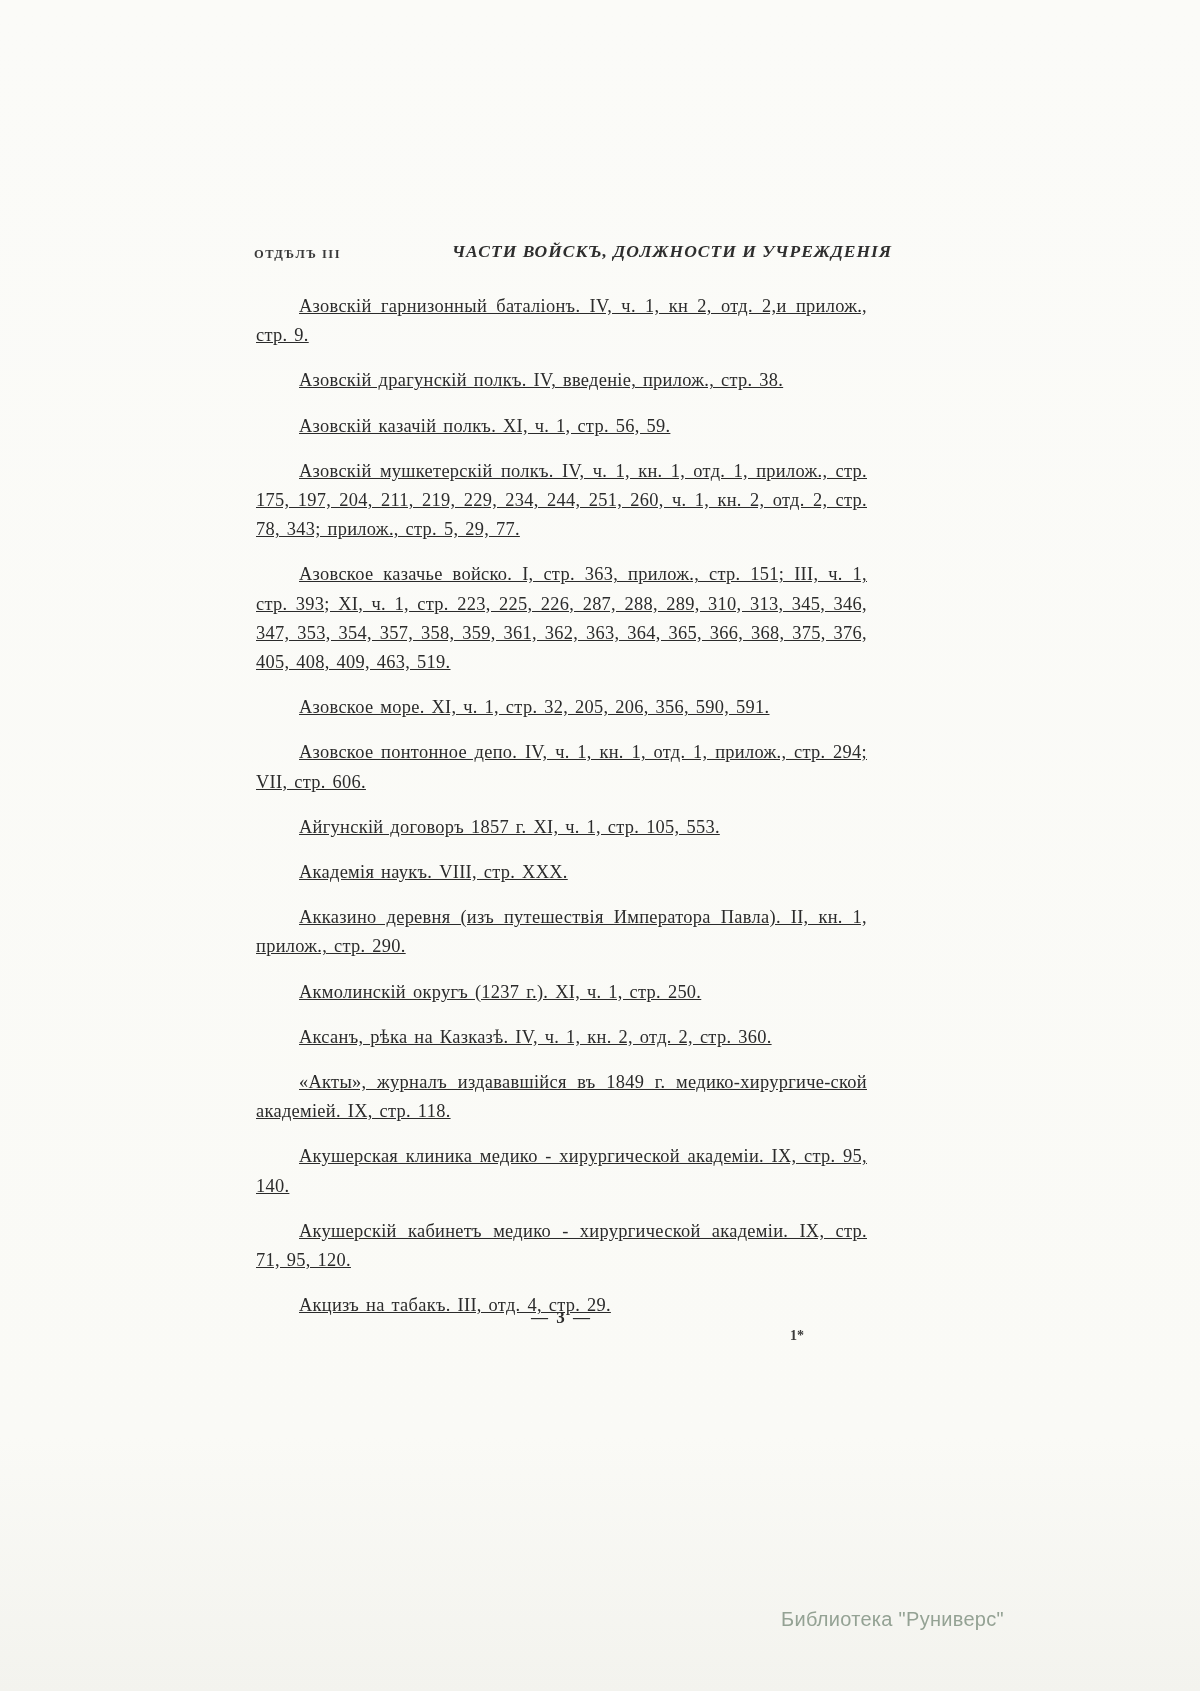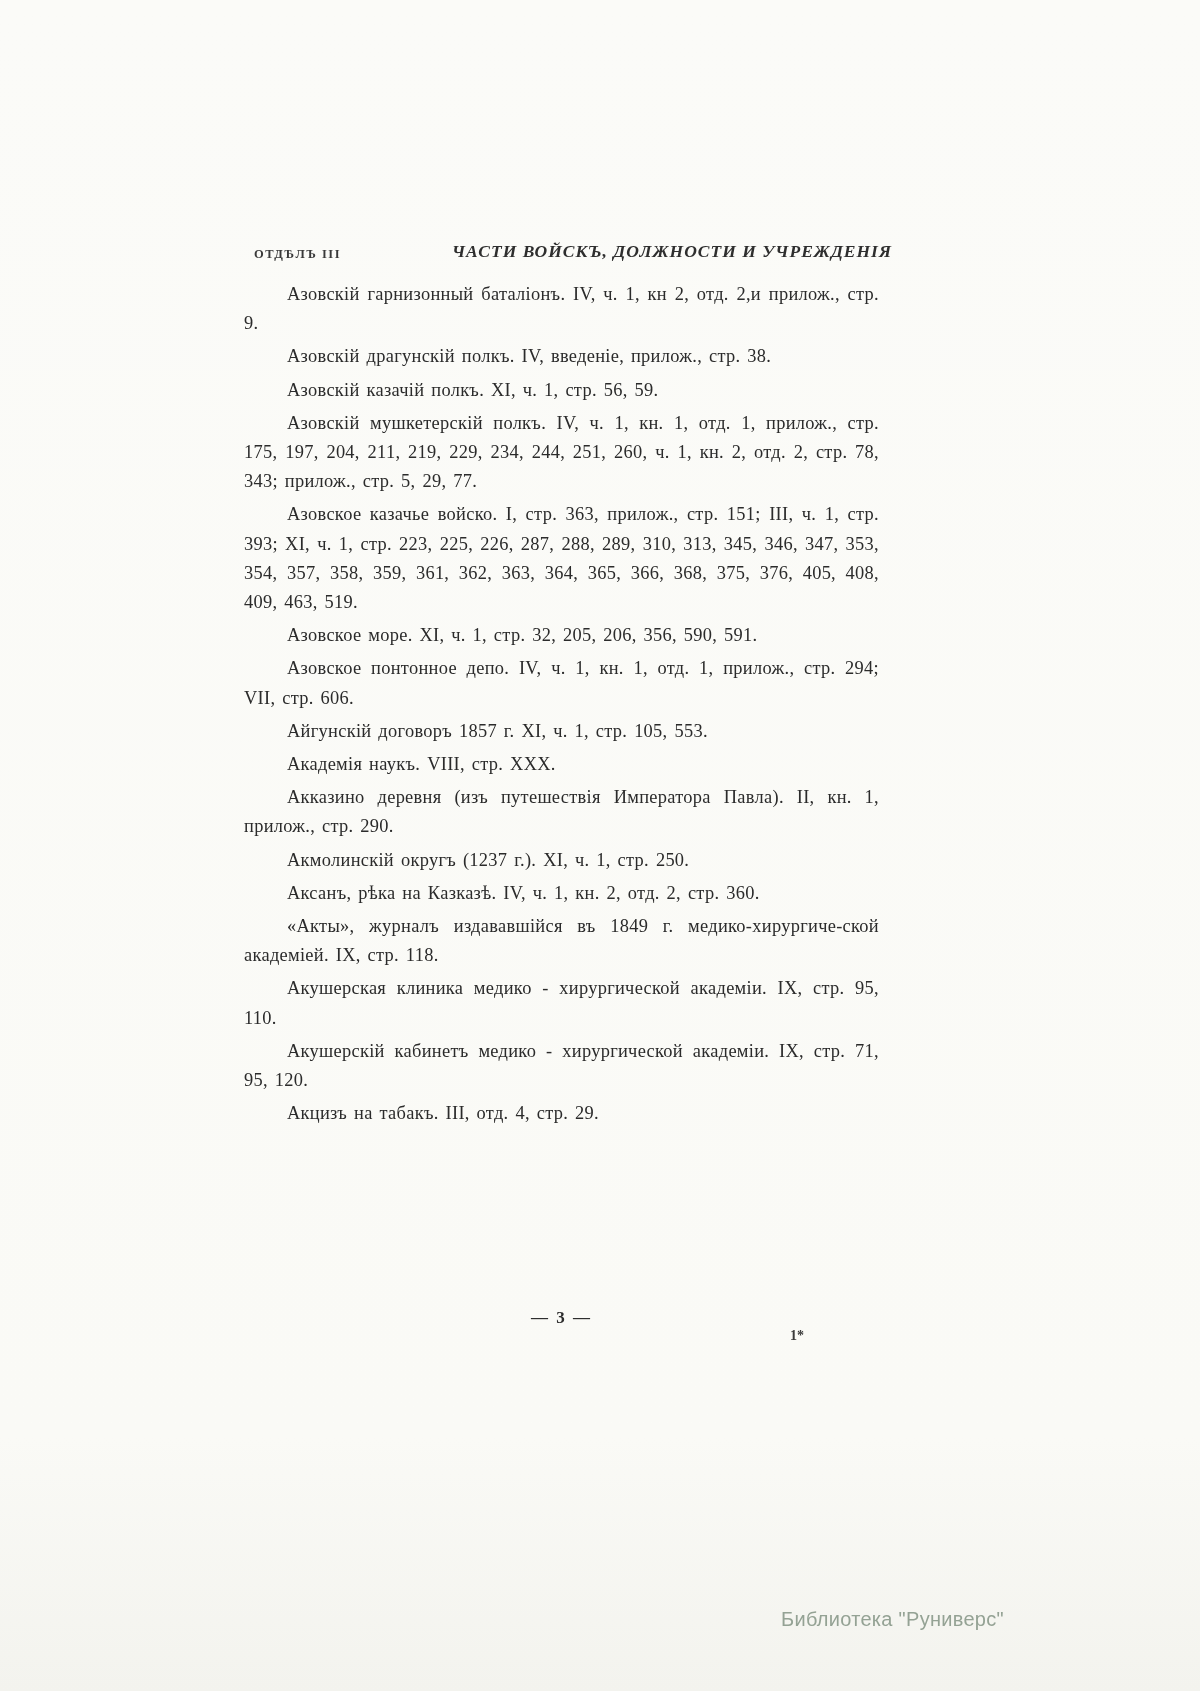--- a/index.html
+++ b/index.html
@@ -51,25 +51,26 @@
   }
   .content {
     position: absolute;
     top: 276px;
     left: 240px;
     width: 643px;
     font-size: 18.4px;
     line-height: 29.2px;
   }
   .content p.entry {
-    margin: 4px;
+    margin: 16px;
     text-align: justify;
     text-indent: 43px;
     word-spacing: 2px;
     letter-spacing: 0.3px;
+    text-decoration: underline;
   }
   .footer-pagenum {
     position: absolute;
     top: 1308px;
     left: 240px;
     width: 643px;
     text-align: center;
     font-size: 17px;
     font-weight: bold;
     letter-spacing: 2px;
@@ -110,21 +111,21 @@
       <p class="entry">Азовскій мушкетерскій полкъ. IV, ч. 1, кн. 1, отд. 1, прилож., стр. 175, 197, 204, 211, 219, 229, 234, 244, 251, 260, ч. 1, кн. 2, отд. 2, стр. 78, 343; прилож., стр. 5, 29, 77.</p>
       <p class="entry">Азовское казачье войско. I, стр. 363, прилож., стр. 151; III, ч. 1, стр. 393; XI, ч. 1, стр. 223, 225, 226, 287, 288, 289, 310, 313, 345, 346, 347, 353, 354, 357, 358, 359, 361, 362, 363, 364, 365, 366, 368, 375, 376, 405, 408, 409, 463, 519.</p>
       <p class="entry">Азовское море. XI, ч. 1, стр. 32, 205, 206, 356, 590, 591.</p>
       <p class="entry">Азовское понтонное депо. IV, ч. 1, кн. 1, отд. 1, прилож., стр. 294; VII, стр. 606.</p>
       <p class="entry">Айгунскій договоръ 1857 г. XI, ч. 1, стр. 105, 553.</p>
       <p class="entry">Академія наукъ. VIII, стр. XXX.</p>
       <p class="entry">Акказино деревня (изъ путешествія Императора Павла). II, кн. 1, прилож., стр. 290.</p>
       <p class="entry">Акмолинскій округъ (1237 г.). XI, ч. 1, стр. 250.</p>
       <p class="entry">Аксанъ, рѣка на Казказѣ. IV, ч. 1, кн. 2, отд. 2, стр. 360.</p>
       <p class="entry">«Акты», журналъ издававшійся въ 1849 г. медико-хирургиче-ской академіей. IX, стр. 118.</p>
-      <p class="entry">Акушерская клиника медико - хирургической академіи. IX, стр. 95, 110.</p>
+      <p class="entry">Акушерская клиника медико - хирургической академіи. IX, стр. 95, 140.</p>
       <p class="entry">Акушерскій кабинетъ медико - хирургической академіи. IX, стр. 71, 95, 120.</p>
       <p class="entry">Акцизъ на табакъ. III, отд. 4, стр. 29.</p>
     </div>
 
   <div class="footer-pagenum">— 3 —</div>
 
   <div class="signature-mark">1*</div>
 
   <div class="watermark">Библиотека "Руниверс"</div>
 

